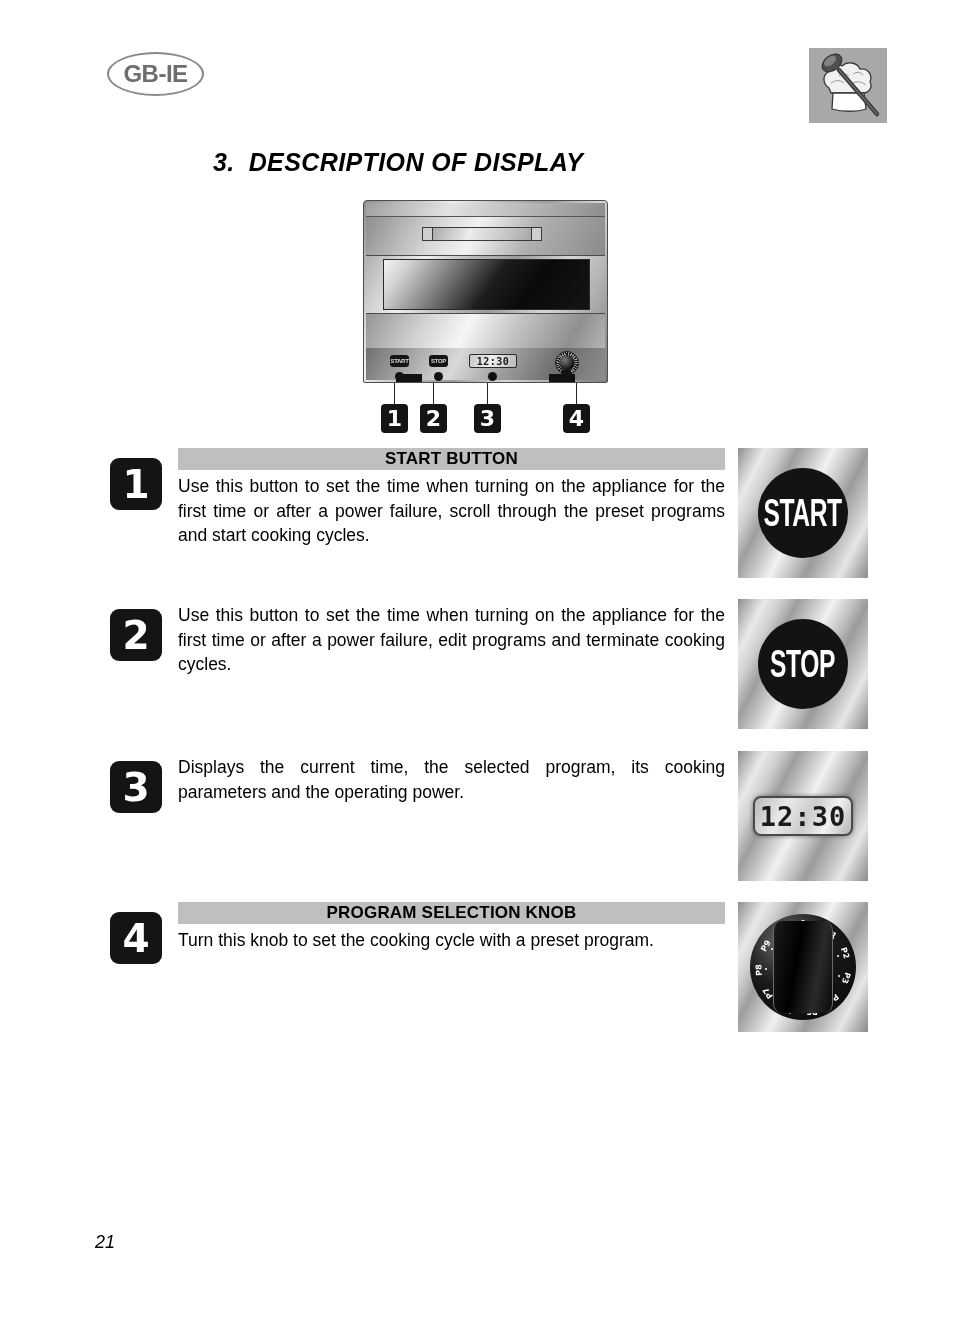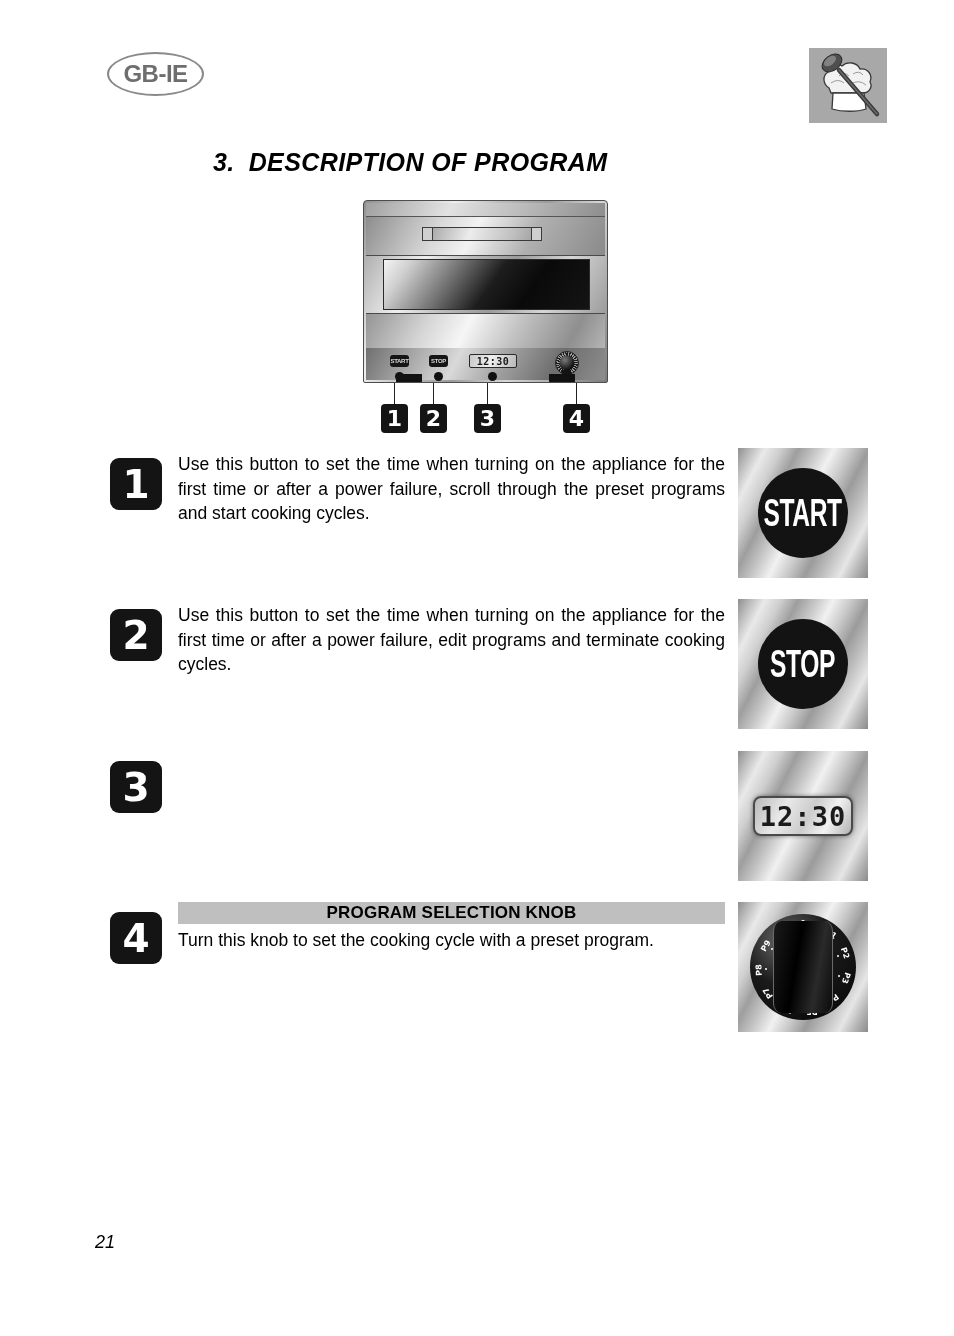--- a/index.html
+++ b/index.html
@@ -413,21 +413,21 @@
         <ellipse cx="23" cy="15" rx="11" ry="7.5" transform="rotate(-38 23 15)" fill="#4f4f4f" stroke="#2b2b2b" stroke-width="1"></ellipse>
         <ellipse cx="21" cy="13" rx="7" ry="4" transform="rotate(-38 21 13)" fill="#8f8f8f" opacity="0.8"></ellipse>
         <path d="M30 22 L68 66" stroke="#3b3b3b" stroke-width="4.5" stroke-linecap="round"></path>
         <path d="M30 22 L68 66" stroke="#6d6d6d" stroke-width="1.4" stroke-linecap="round"></path>
       </g>
     </svg>
   </div>
 </div>
 
 <div class="section-title">
-  <span class="num">3.</span><span>DESCRIPTION OF PROGRAM</span>
+  <span class="num">3.</span><span>DESCRIPTION OF DISPLAY</span>
 </div>
 
 <div class="appliance-wrap">
   <div class="appliance-body">
     <div class="ap-toprail"></div>
     <div class="ap-handlezone">
       <div class="ap-handle"></div>
     </div>
     <div class="ap-window"></div>
     <div class="ap-midband"></div>
@@ -452,20 +452,21 @@
 
   <div class="callout" style="left:18px; top:204px;">1</div>
   <div class="callout" style="left:57px; top:204px;">2</div>
   <div class="callout" style="left:111px; top:204px;">3</div>
   <div class="callout" style="left:200px; top:204px;">4</div>
 </div>
 
 <div class="item" style="top:448px;">
   <div class="item-badge">1</div>
   <div class="item-text">
+    <div class="item-head">START BUTTON</div>
     <div class="item-body">Use this button to set the time when turning on the appliance for the first time or after a power failure, scroll through the preset programs and start cooking cycles.</div>
   </div>
   <div class="item-figure">
     <div class="round-btn">
       <span>START</span>
     </div>
   </div>
 </div>
 
 <div class="item" style="top:599px;">
@@ -476,20 +477,21 @@
   <div class="item-figure">
     <div class="round-btn">
       <span>STOP</span>
     </div>
   </div>
 </div>
 
 <div class="item" style="top:751px;">
   <div class="item-badge">3</div>
   <div class="item-text">
+    <div class="item-body">Displays the current time, the selected program, its cooking parameters and the operating power.</div>
   </div>
   <div class="item-figure">
     <div class="lcd-panel">
       <span>12:30</span>
     </div>
   </div>
 </div>
 
 <div class="item" style="top:902px;">
   <div class="item-badge">4</div>

